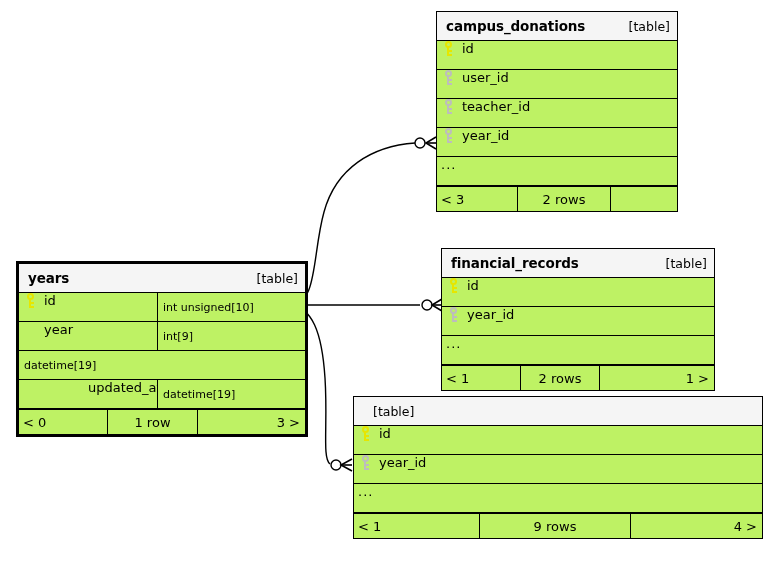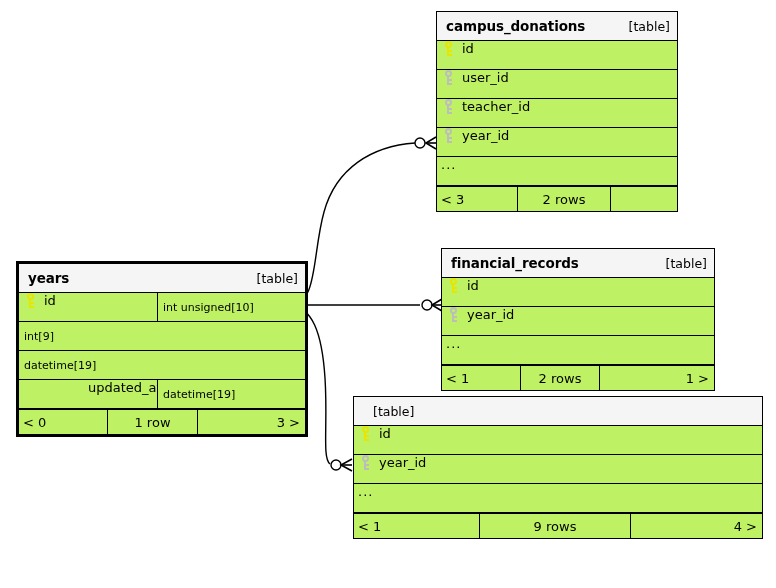--- a/index.html
+++ b/index.html
@@ -380,20 +380,24 @@
             <span class="stem"></span>
           <span class="tooth-a"></span>
             <span class="tooth-b"></span>
         </span>
         <span class="col-label">id</span>
       </div>
       <div class="col-type" style="flex:1 1 auto;">int unsigned[10]</div>
     </div>
 
     <div class="tbl-row">
+      <div class="col-name has-divider" style="flex:0 0 139px;">
+        <span class="key-spacer"></span>
+        <span class="col-label">year</span>
+      </div>
       <div class="col-type" style="flex:1 1 auto;">int[9]</div>
     </div>
 
     <div class="tbl-row">
       <div class="col-type" style="flex:1 1 auto;">datetime[19]</div>
     </div>
 
     <div class="tbl-row">
       <div class="col-name has-divider" style="flex:0 0 139px;gap:44px;">
         <span class="key-spacer"></span>

